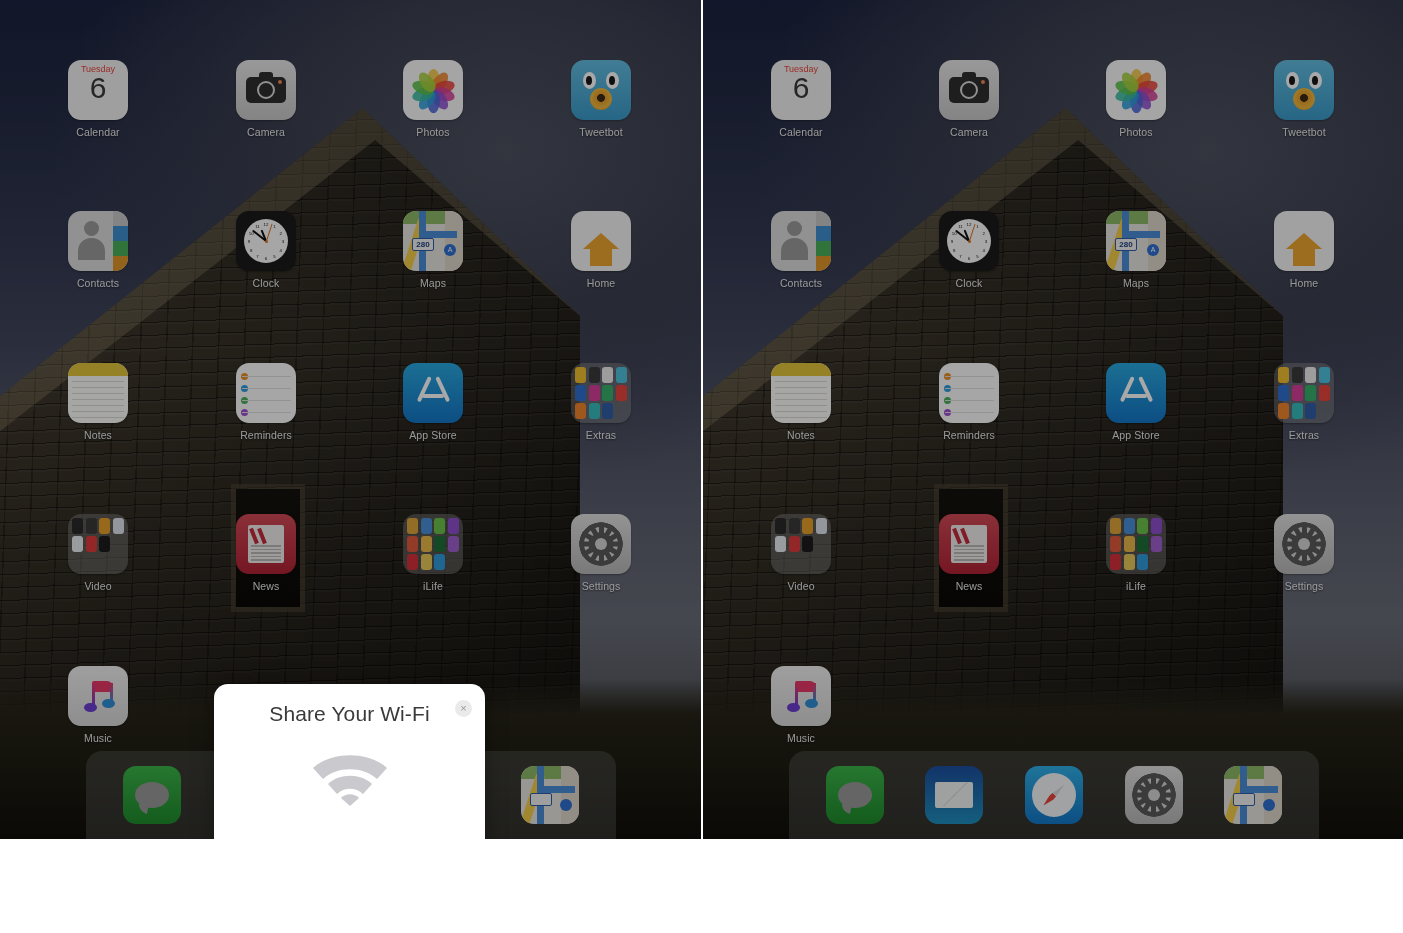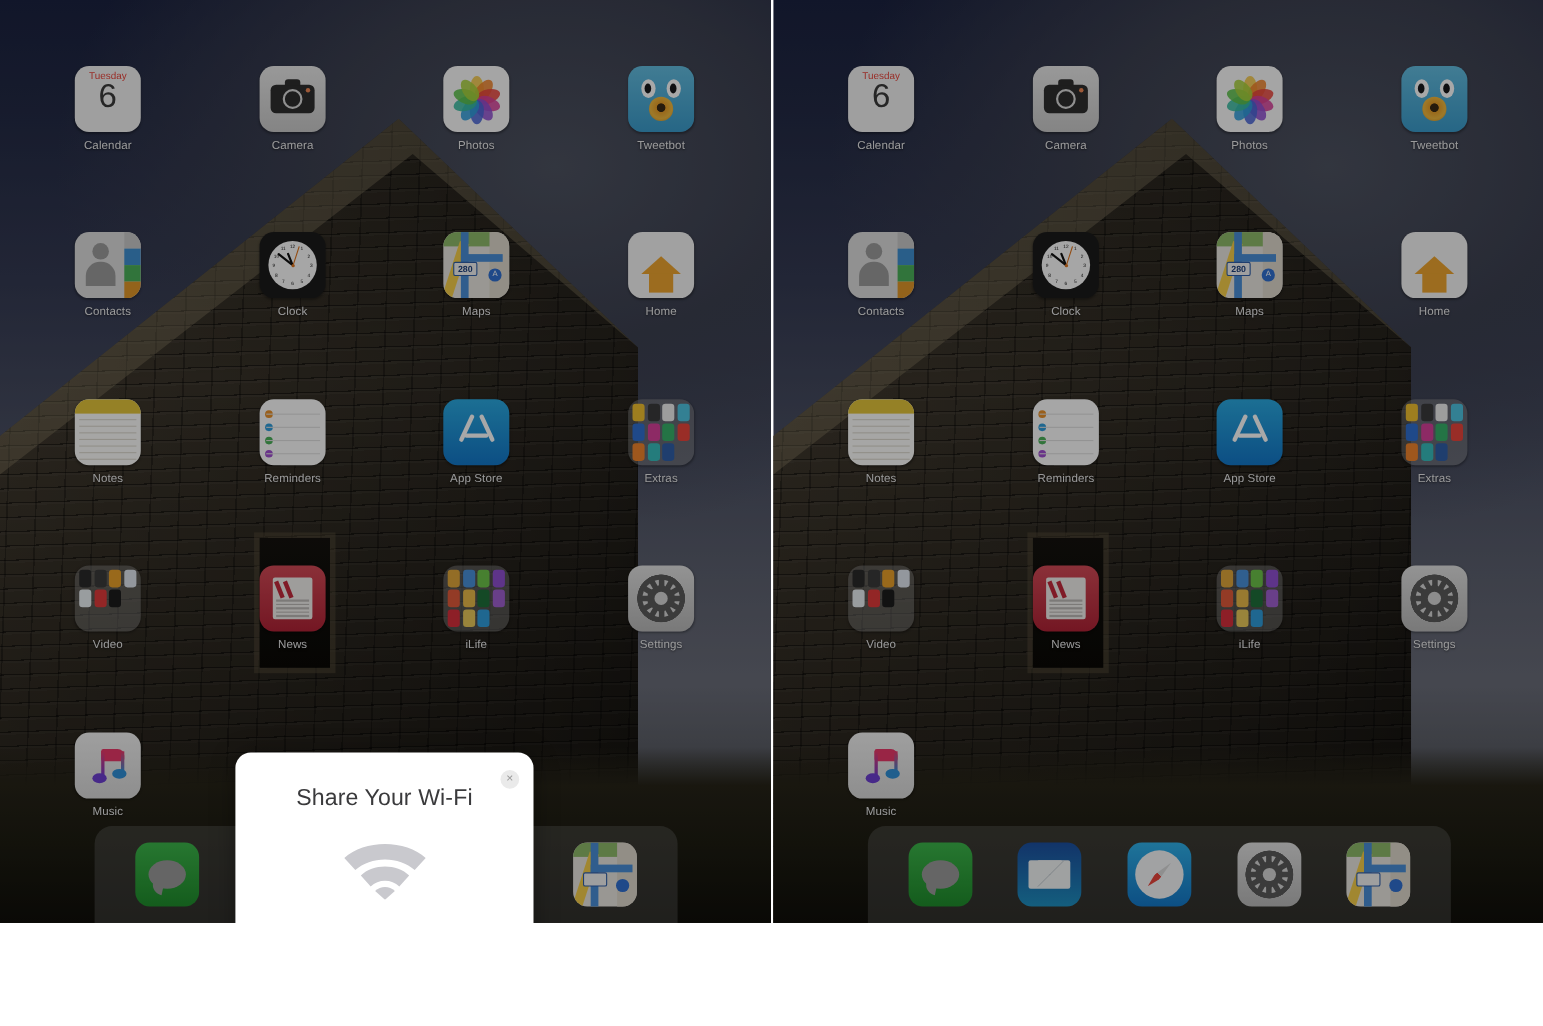--- a/index.html
+++ b/index.html
@@ -247,21 +247,21 @@
     background: #ffffff;
     border-radius: 14px;
     box-shadow: 0 3px 22px rgba(0,0,0,0.35);
     text-align: center;
   }
   .modal.share {
     left: 214px; top: 684px; width: 271px; height: 249px;
   }
   .modal-title {
     font-size: 21px; font-weight: 400; color: #3a3a3c;
-    padding-top: 30px; letter-spacing: 0.1px;
+    padding-top: 18px; letter-spacing: 0.1px;
   }
   .modal .close-btn {
     position: absolute; right: 13px; top: 16px;
     width: 17px; height: 17px; border-radius: 50%;
     background: #eaeaea; color: #9b9b9b;
     font-size: 11px; line-height: 17px; text-align: center;
     cursor: pointer; font-family:"Liberation Sans",sans-serif;
   }
   .wifi-graphic { margin: 22px auto 0; width: 86px; height: 58px; position: relative; }
   .wifi-graphic svg { display:block; }

